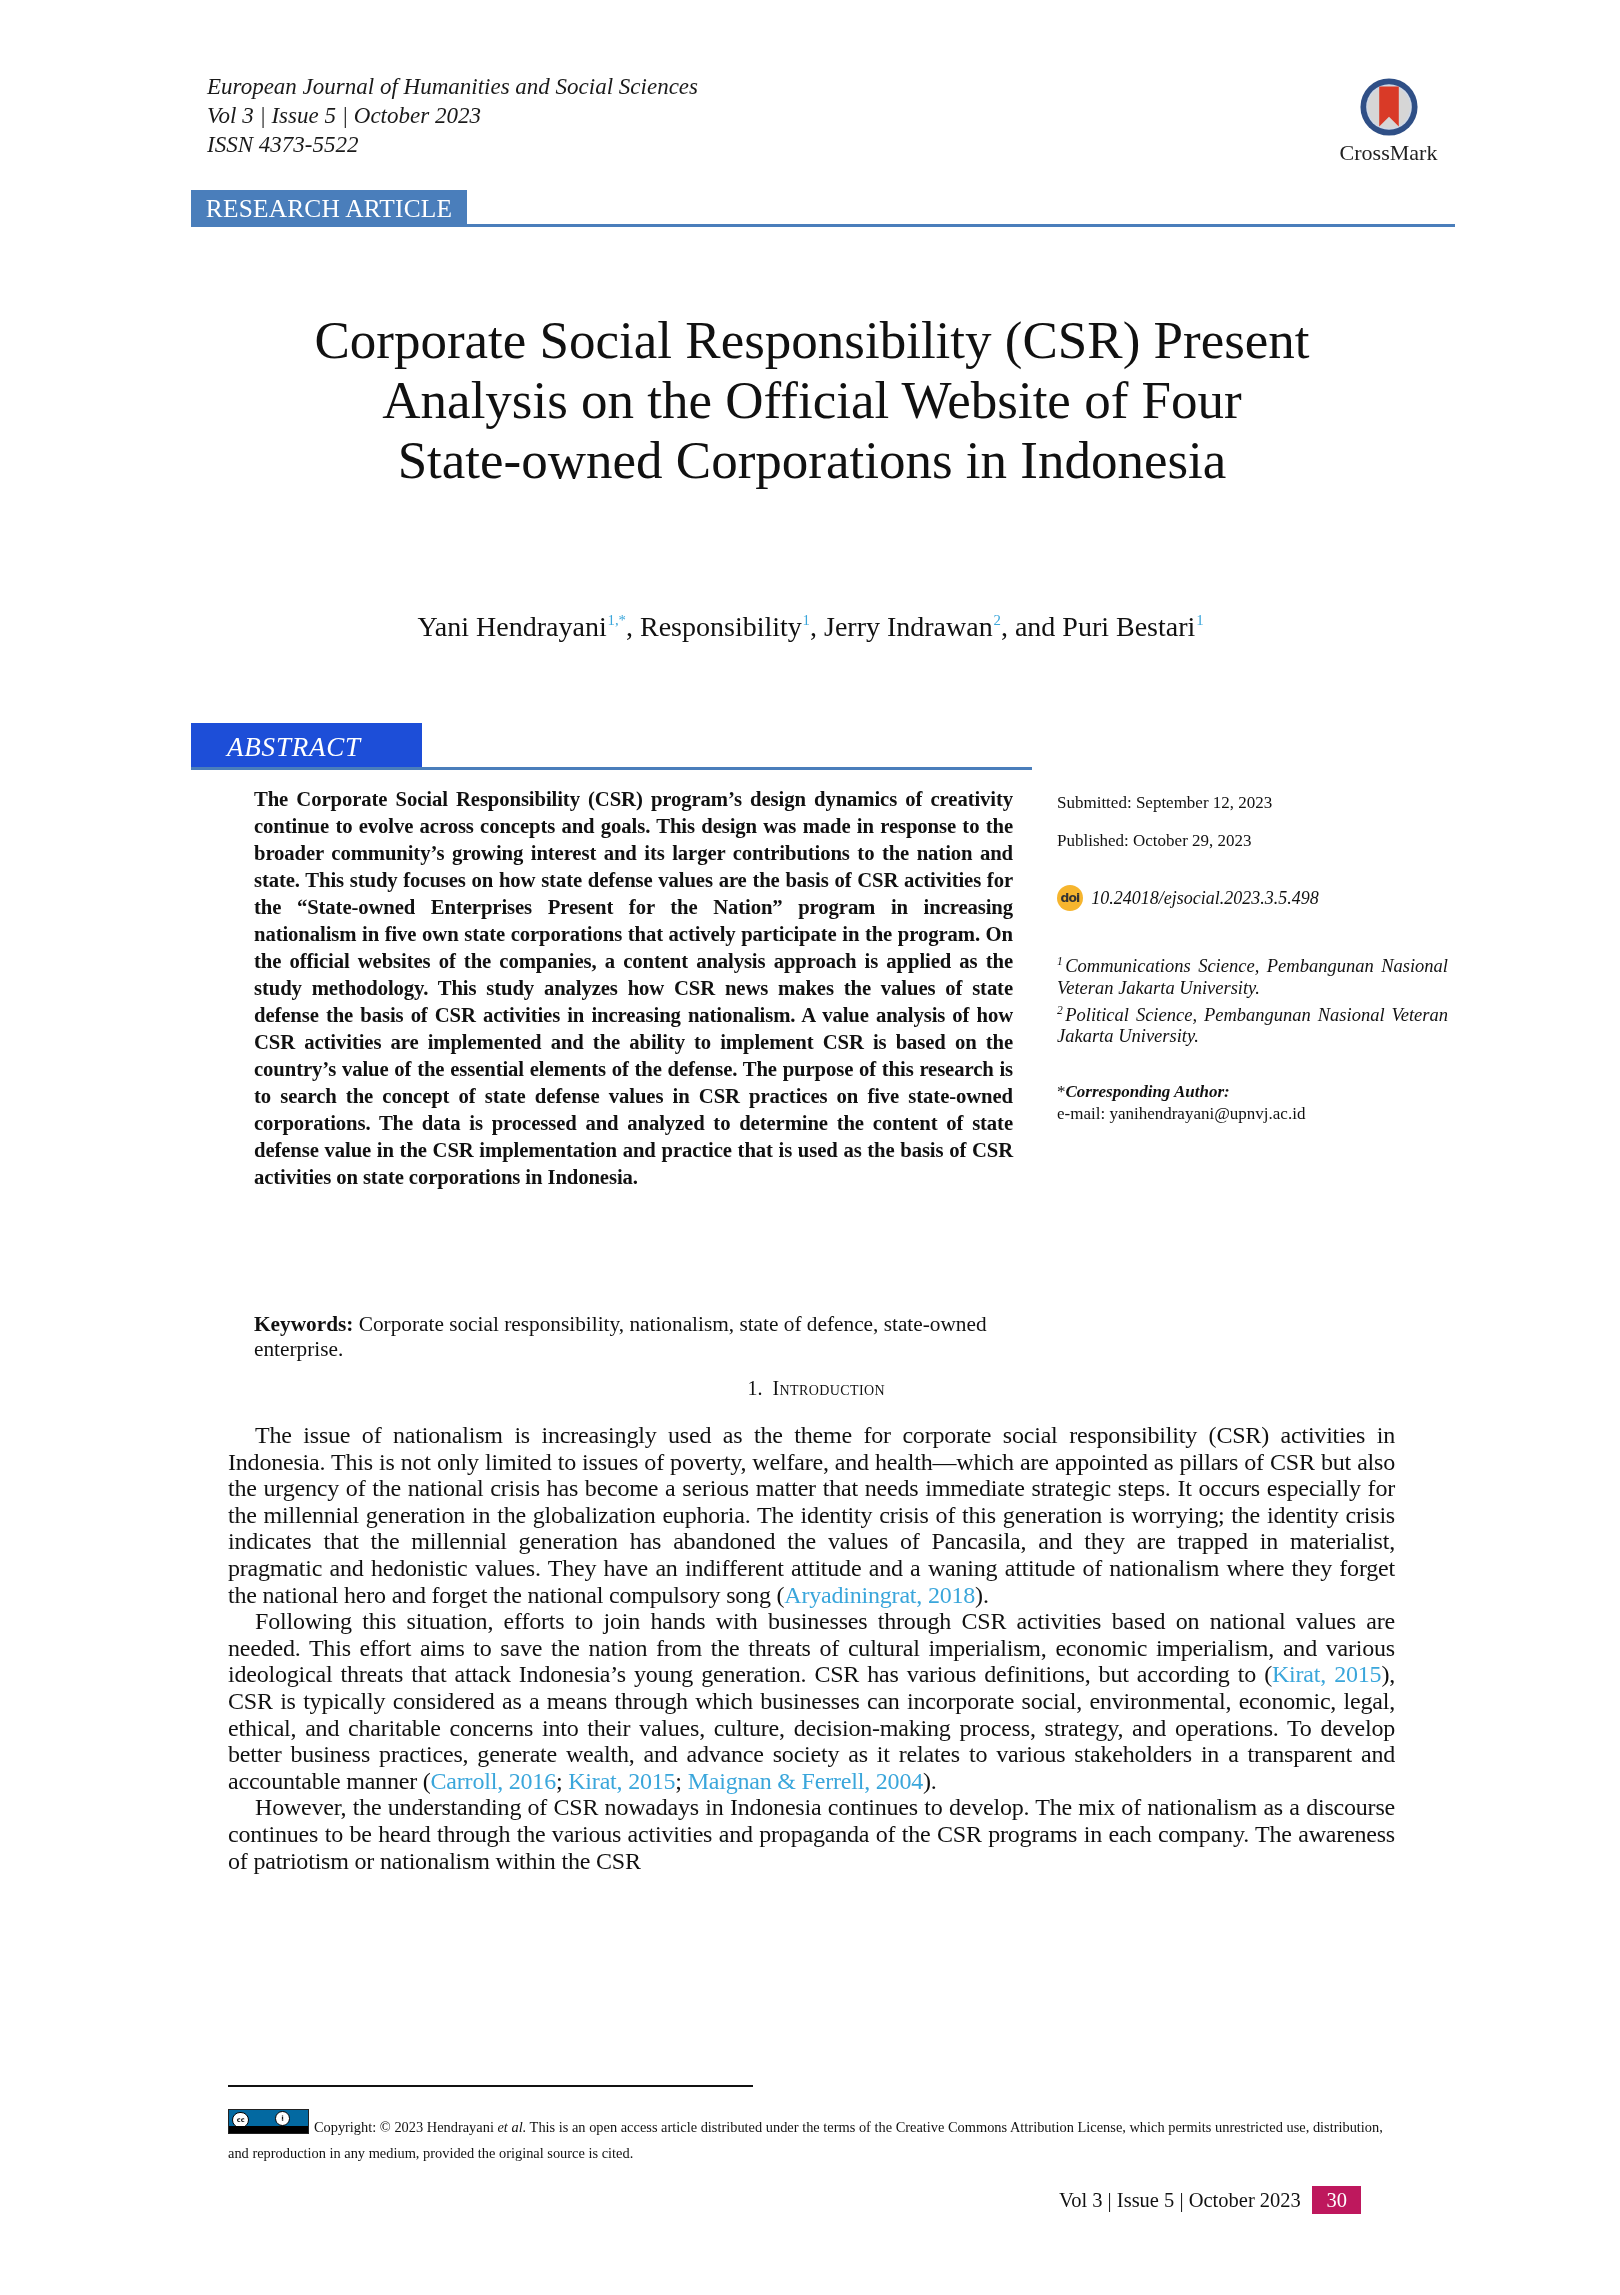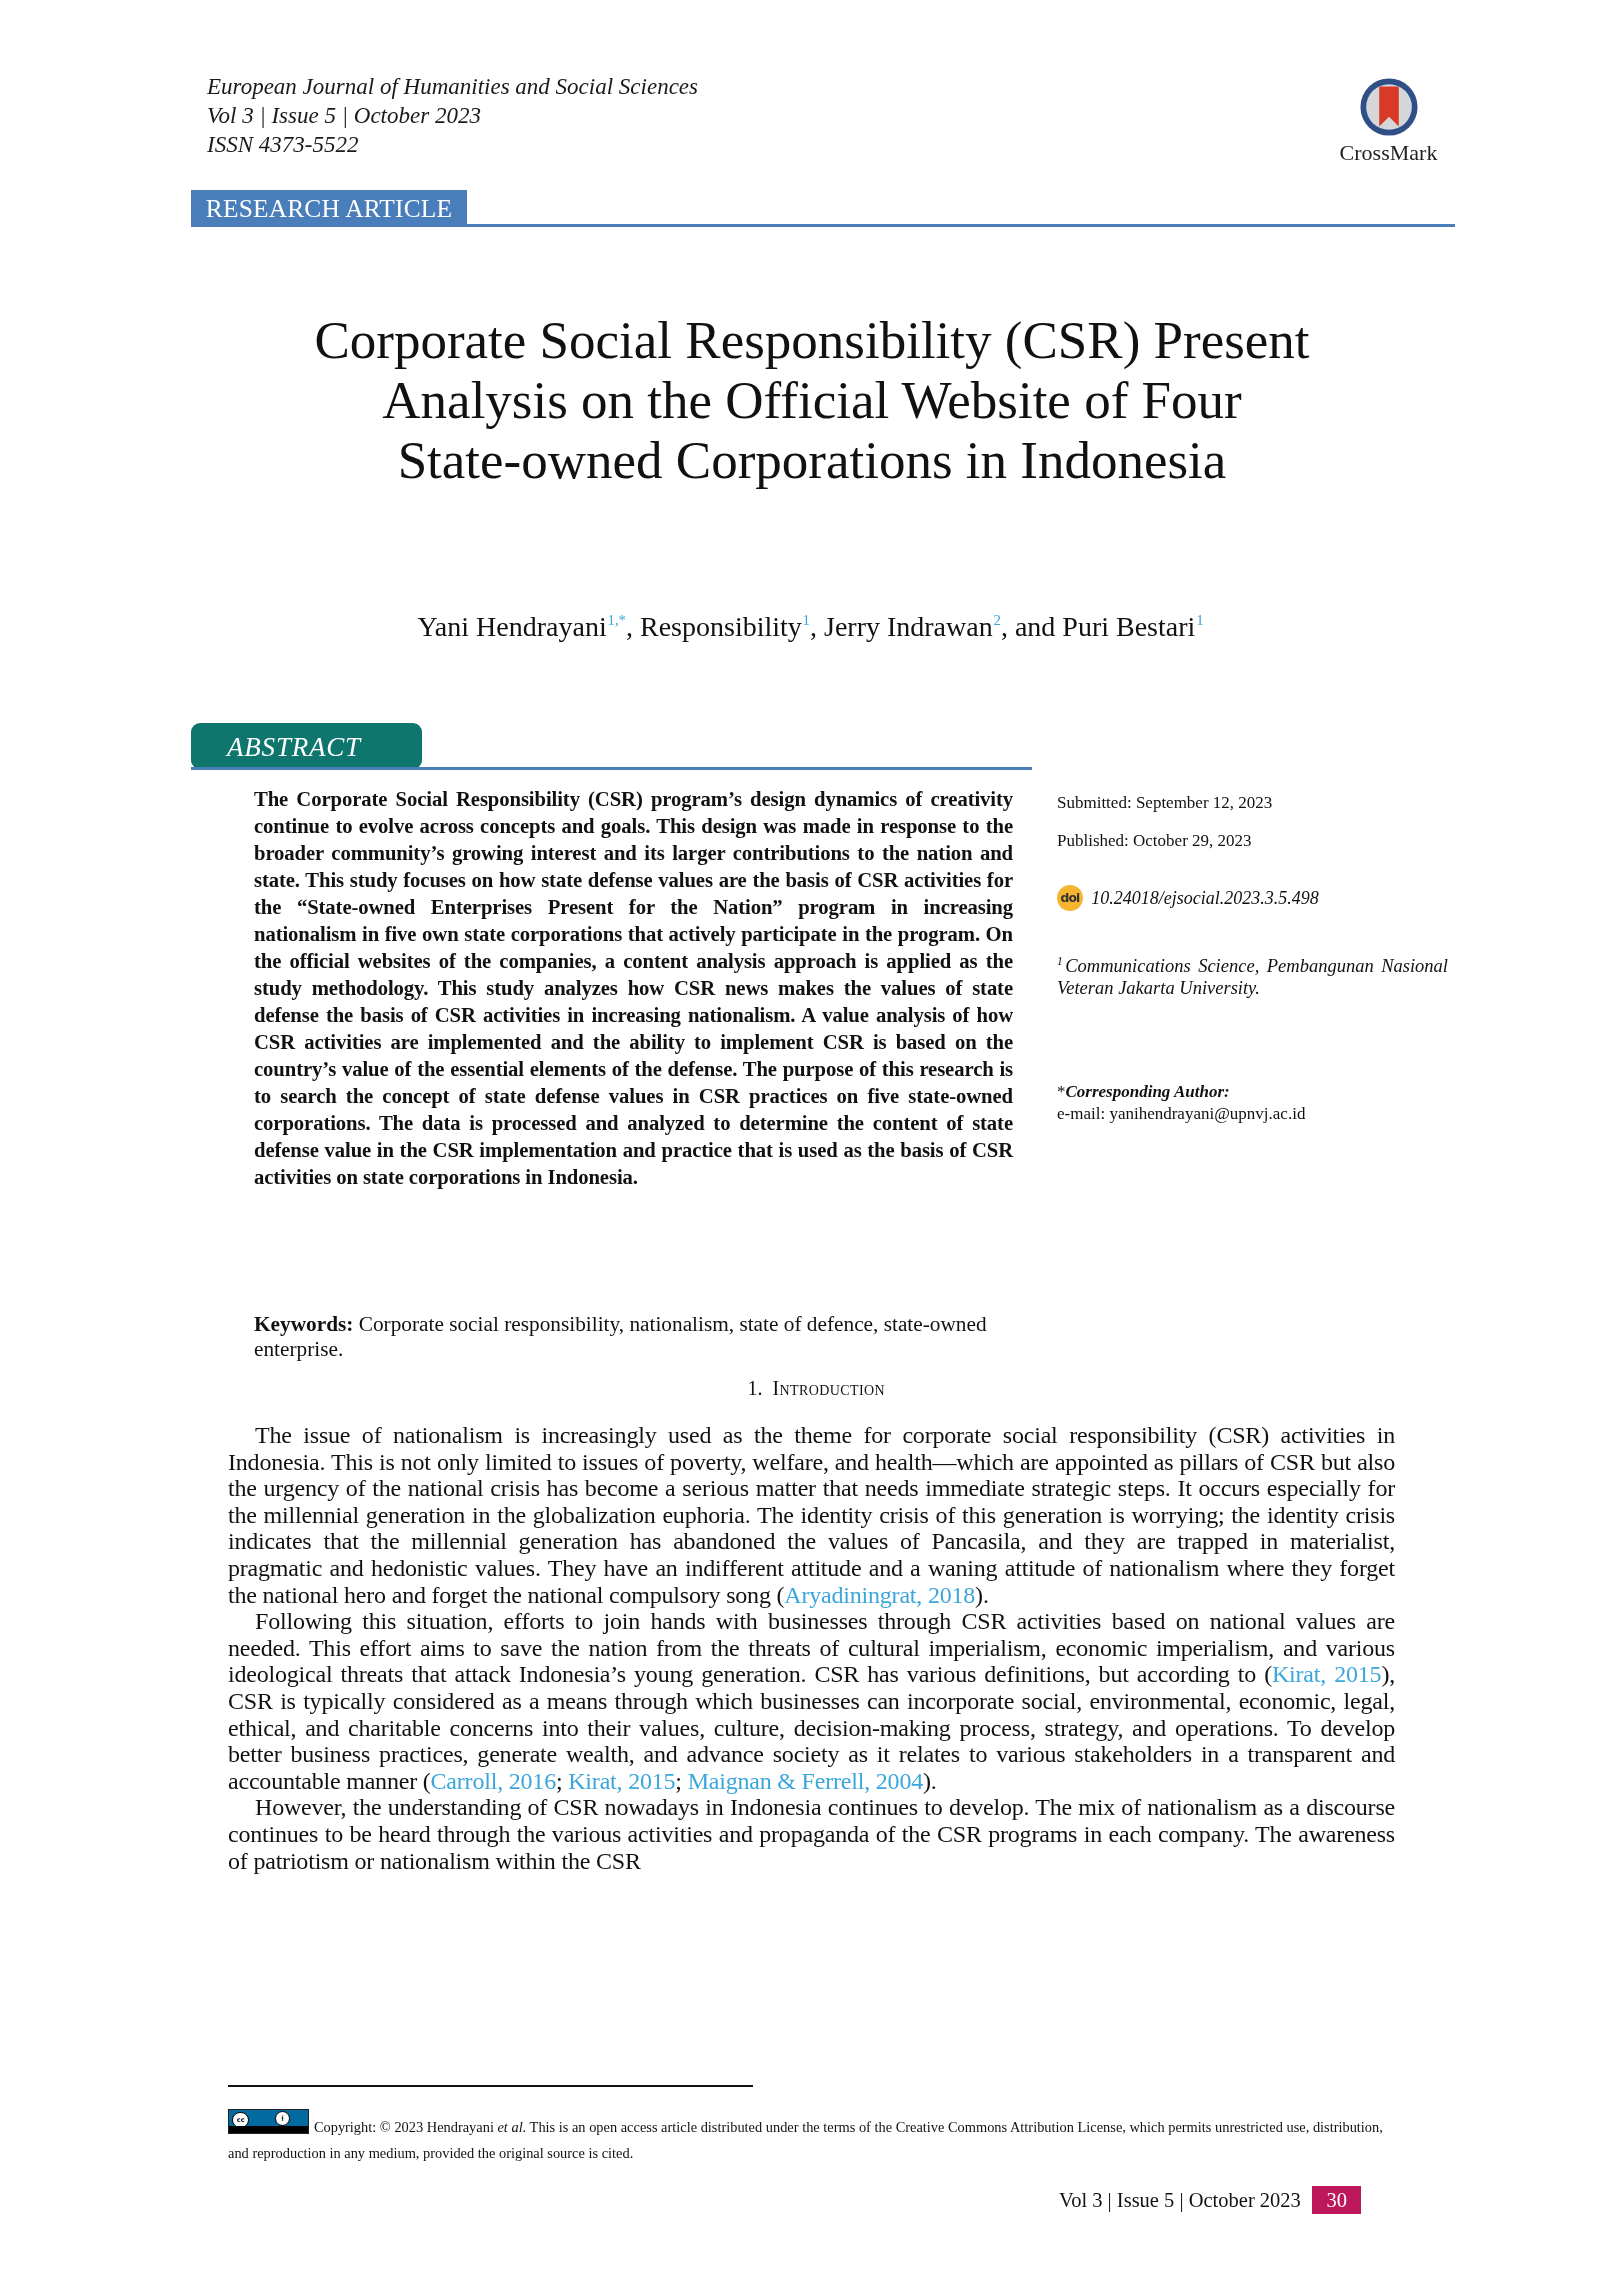--- a/index.html
+++ b/index.html
@@ -16,22 +16,22 @@
   .ra-tab { position: absolute; left: 191px; top: 190px; height: 34px; padding: 0 14.8px 0 14.8px; background: #4a7ebb;
             color: #fff; font-size: 25.4px; line-height: 36px; letter-spacing: 0.2px; }
   .ra-rule { position: absolute; left: 191px; top: 224px; width: 1264px; height: 2.5px; background: #4a7ebb; }
 
   .title { position: absolute; left: 213px; top: 310px; width: 1198px; text-align: center; font-size: 53px; line-height: 60px; color: #111; }
   .title div { white-space: nowrap; }
 
   .authors { position: absolute; left: 0; top: 611px; width: 1621px; text-align: center; font-size: 28px; color: #111; }
   .authors sup { color: #3aa6db; font-size: 14.8px; vertical-align: 11.5px; margin-left: 0.8px; }
 
-  .abs-tab { position: absolute; left: 191px; top: 723px; width: 231px; height: 46px; background: #0f766e;
-             color: #fff; font-style: italic; font-size: 27px; line-height: 48px; padding-left: 36px; box-sizing: border-box; letter-spacing: 0.8px; border-radius: 9px; }
+  .abs-tab { position: absolute; left: 191px; top: 723px; width: 231px; height: 46px; background: #1d4ed8;
+             color: #fff; font-style: italic; font-size: 27px; line-height: 48px; padding-left: 36px; box-sizing: border-box; letter-spacing: 0.8px; }
   .abs-rule { position: absolute; left: 191px; top: 767px; width: 841px; height: 2.5px; background: #4a7ebb; }
 
   .abstract { position: absolute; left: 254px; top: 786px; width: 759px; font-weight: bold; font-size: 20.7px; line-height: 27px;
               text-align: justify; color: #111; letter-spacing: -0.1px; }
 
   .keywords { position: absolute; left: 254px; top: 1312px; width: 759px; font-size: 21.3px; line-height: 25.4px; color: #111; }
   .keywords b { font-weight: bold; }
 
   .side { position: absolute; left: 1057px; width: 394px; font-size: 17px; color: #111; }
   .side .lbl { font-weight: normal; }
@@ -112,20 +112,21 @@
 <div class="side published">
   <span class="lbl">Published:</span>
   <span>October 29, 2023</span>
 </div>
 <div class="doi-line">
   <span class="doi-badge">doi</span>
   <span>10.24018/ejsocial.2023.3.5.498</span>
 </div>
 <div class="aff">
   <div><sup>1</sup><span>Communications Science, Pembangunan Nasional Veteran Jakarta University.</span></div>
+  <div><sup>2</sup><span>Political Science, Pembangunan Nasional Veteran Jakarta University.</span></div>
 </div>
 <div class="corr">
   <div><span>*</span><span class="ca">Corresponding Author:</span></div>
   <div>e-mail: yanihendrayani@upnvj.ac.id</div>
 </div>
 
 <div class="section-head">
   <span>1.</span>&nbsp;&nbsp;<span class="sc">Introduction</span>
 </div>
 

